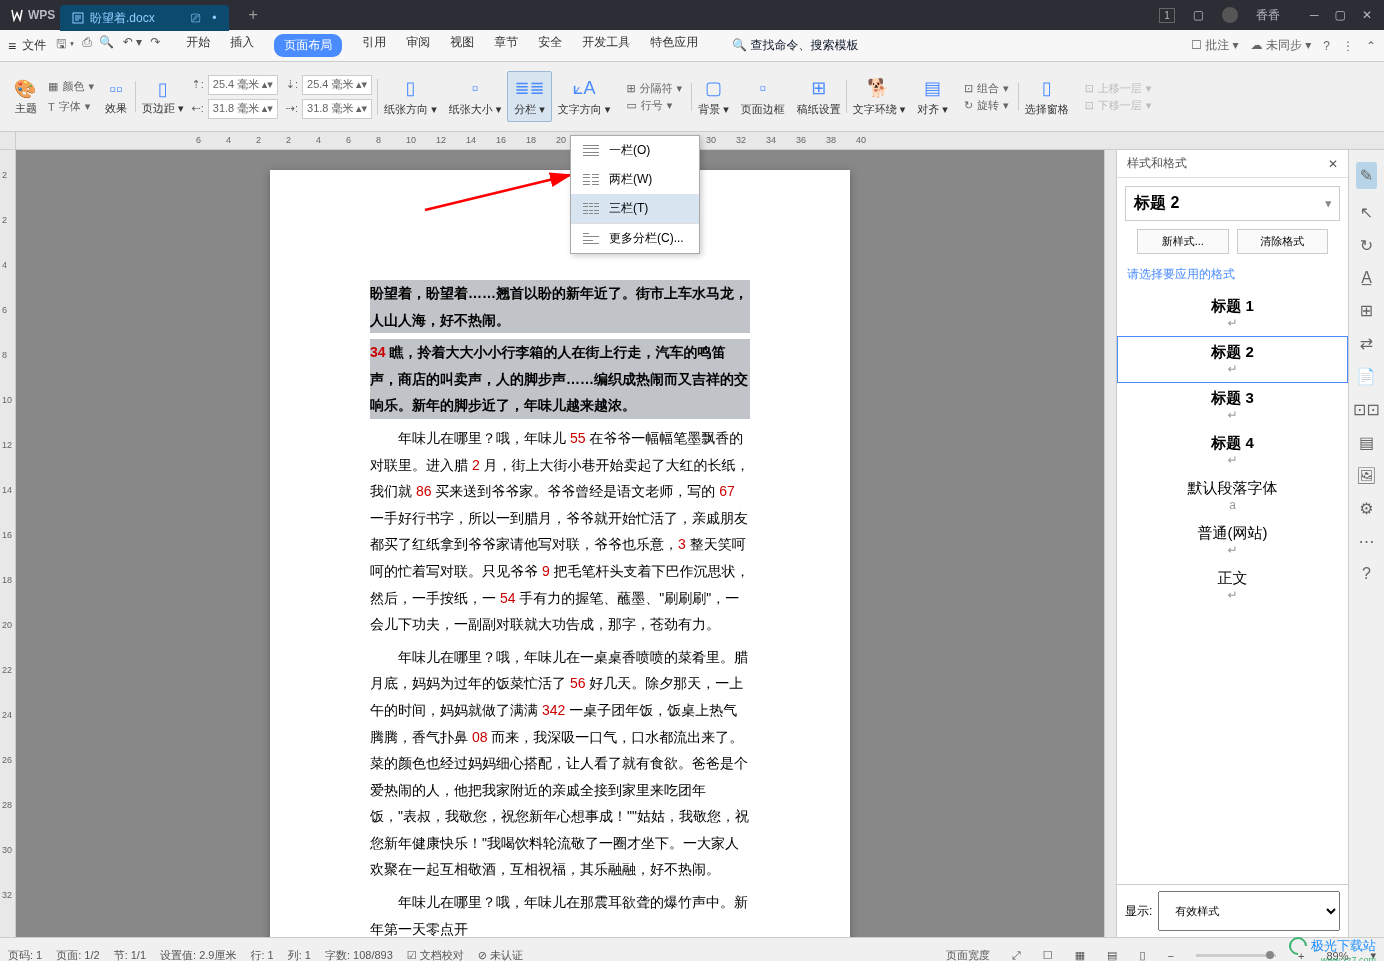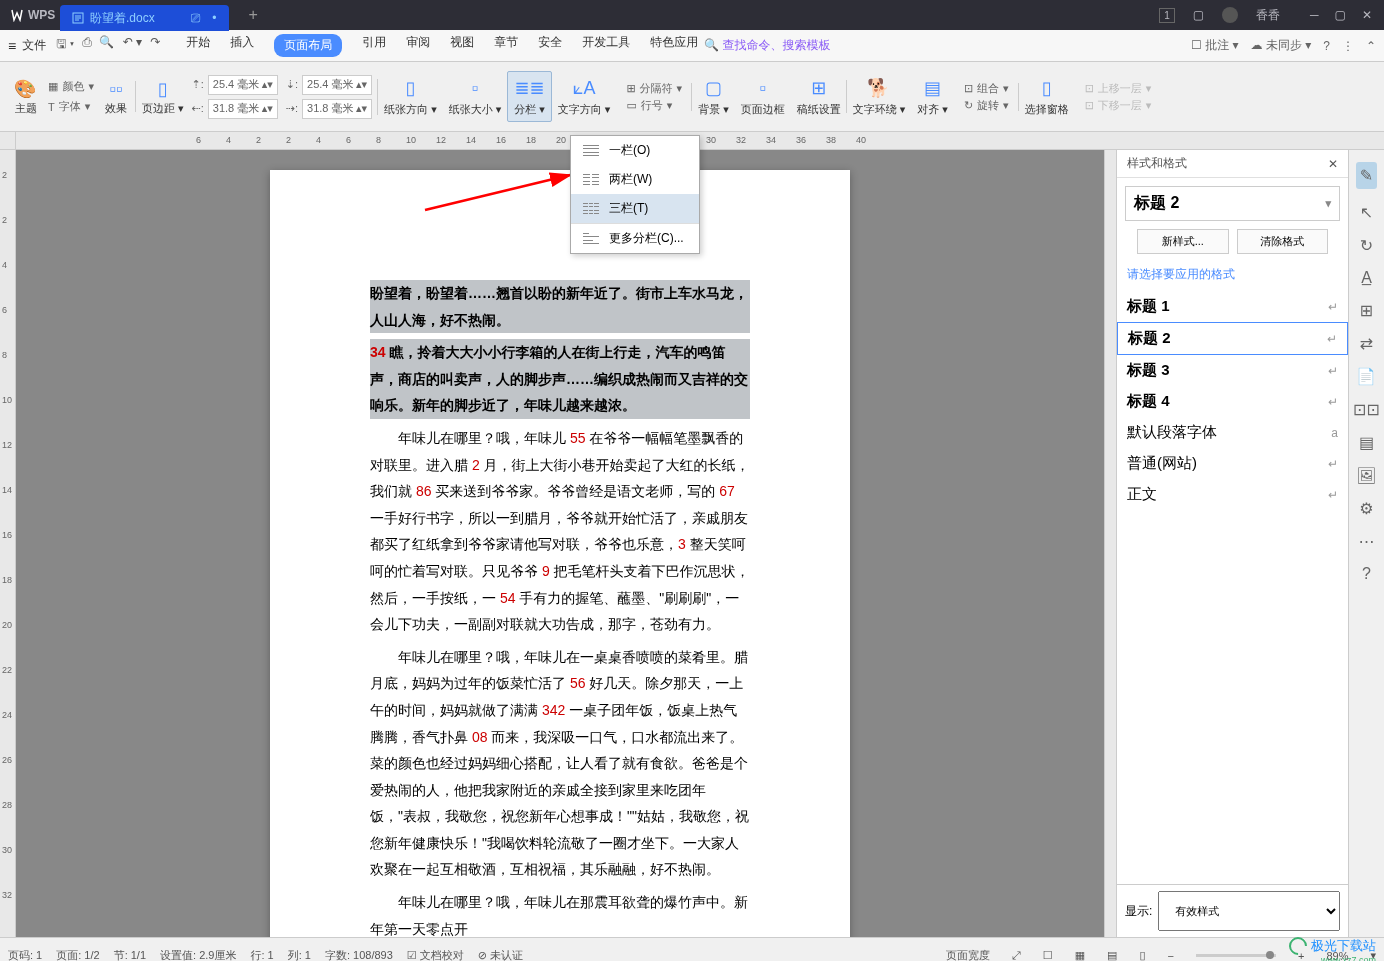--- a/index.html
+++ b/index.html
@@ -1,35 +1,35 @@
 <!DOCTYPE html>
 <html><head>
 <meta charset="utf-8">
 <style>
 * { margin: 0; padding: 0; box-sizing: border-box; font-family: "Microsoft YaHei", sans-serif; }
 body { width: 1384px; height: 961px; background: #f0f0f0; overflow: hidden; position: relative; }
 
 .title-bar { height: 30px; background: #2d2d36; display: flex; align-items: center; color: #b8b8c0; font-size: 12px; }
 .title-bar .wps-logo { width: 60px; display: flex; align-items: center; padding-left: 10px; font-weight: bold; gap: 4px; }
-.title-bar .tab { background: #1d4ed8; color: #8ecfff; padding: 5px 12px; border-radius: 4px 4px 0 0; display: flex; align-items: center; gap: 6px; margin-top: 6px; height: 26px; }
+.title-bar .tab { background: #0c4a6e; color: #8ecfff; padding: 5px 12px; border-radius: 4px 4px 0 0; display: flex; align-items: center; gap: 6px; margin-top: 6px; height: 26px; }
 .title-bar .tab-close { margin-left: 30px; cursor: pointer; }
 .title-bar .new-tab { margin-left: 20px; font-size: 16px; cursor: pointer; color: #999; }
 .title-bar .right { margin-left: auto; display: flex; gap: 18px; padding-right: 12px; align-items: center; }
 .title-bar .avatar { width: 16px; height: 16px; border-radius: 50%; background: #555; }
 .title-bar .win-ctrl { margin-left: 12px; display: flex; gap: 16px; }
 
 .menu-bar { height: 32px; background: #f7f7f7; border-bottom: 1px solid #ccc; display: flex; align-items: center; font-size: 12px; color: #333; padding: 0 8px; gap: 2px; }
 .menu-bar .hamburger { font-size: 14px; margin-right: 4px; }
 .menu-bar .file-lbl { margin-right: 8px; }
 .menu-bar .icons { display: flex; gap: 8px; margin-right: 24px; color: #555; }
 .menu-bar .icons span { cursor: pointer; }
 .menu-bar .tabs { display: flex; gap: 20px; }
 .menu-bar .mtab { cursor: pointer; }
 .menu-bar .mtab.active { background: #4a8cff; color: #fff; padding: 3px 10px; border-radius: 9px; }
-.menu-bar .search { margin-left: 4px; color: #8b5cf6; }
+.menu-bar .search { margin-left: 32px; color: #0f172a; }
 .menu-bar .right { margin-left: auto; display: flex; gap: 12px; align-items: center; color: #666; }
 
 .ribbon { height: 70px; background: #f0f0f0; border-bottom: 1px solid #ccc; display: flex; align-items: center; padding: 0 6px; font-size: 11px; color: #333; }
 .rgroup { display: flex; flex-direction: column; align-items: center; gap: 2px; padding: 4px 6px; position: relative; }
 .rgroup.sep::after { content: ""; position: absolute; right: 0; top: 8px; bottom: 8px; width: 1px; background: #ccc; }
 .rgroup .ic { width: 28px; height: 24px; display: flex; align-items: center; justify-content: center; font-size: 18px; color: #4a8cff; }
 .rgroup .lbl { font-size: 11px; white-space: nowrap; }
 .rh { display: flex; gap: 8px; align-items: center; }
 .rsmall { display: flex; align-items: center; gap: 4px; font-size: 11px; color: #666; }
 .spinbox { width: 70px; height: 20px; border: 1px solid #ccc; display: flex; align-items: center; padding: 0 4px; font-size: 11px; background: #fff; justify-content: space-between; }
@@ -67,21 +67,21 @@
 
 .arrow-annot { position: absolute; left: 420px; top: 165px; z-index: 99; pointer-events: none; }
 
 .styles-pane { width: 232px; background: #fff; border-left: 1px solid #ccc; display: flex; flex-direction: column; font-size: 12px; }
 .styles-pane .hdr { height: 28px; display: flex; align-items: center; justify-content: space-between; padding: 0 10px; border-bottom: 1px solid #e0e0e0; color: #555; }
 .styles-pane .current { margin: 8px; border: 1px solid #ccc; padding: 6px 8px; font-size: 16px; font-weight: bold; display: flex; justify-content: space-between; align-items: center; }
 .styles-pane .btns { display: flex; gap: 8px; padding: 0 20px 8px; }
 .styles-pane .btns button { flex: 1; padding: 4px; font-size: 11px; border: 1px solid #ccc; background: #fafafa; cursor: pointer; }
 .styles-pane .prompt { color: #4a8cff; padding: 4px 10px 8px; }
 .styles-pane .style-list { flex: 1; overflow: auto; }
-.styles-pane .style-item { padding: 6px 10px; display: flex; justify-content: space-between; align-items: center; cursor: pointer; }
+.styles-pane .style-item { padding: 6px 10px; display: flex; justify-content: space-between; align-items: center; cursor: pointer; flex-direction: column; }
 .styles-pane .style-item.sel { border: 1px solid #4a8cff; }
 .styles-pane .style-item .sn { font-size: 15px; }
 .styles-pane .style-item .sn.h { font-weight: bold; }
 .styles-pane .style-item .ar { color: #999; font-size: 12px; }
 .styles-pane .footer { border-top: 1px solid #ccc; padding: 6px 8px; display: flex; align-items: center; gap: 6px; }
 .styles-pane .footer select { flex: 1; font-size: 11px; padding: 12px; }
 
 .side-toolbar { width: 36px; background: #f0f0f0; border-left: 1px solid #ccc; display: flex; flex-direction: column; align-items: center; gap: 14px; padding-top: 12px; color: #666; font-size: 16px; }
 .side-toolbar .active { background: #b8d4e8; padding: 4px; border-radius: 3px; }
 .side-toolbar span { cursor: pointer; }

